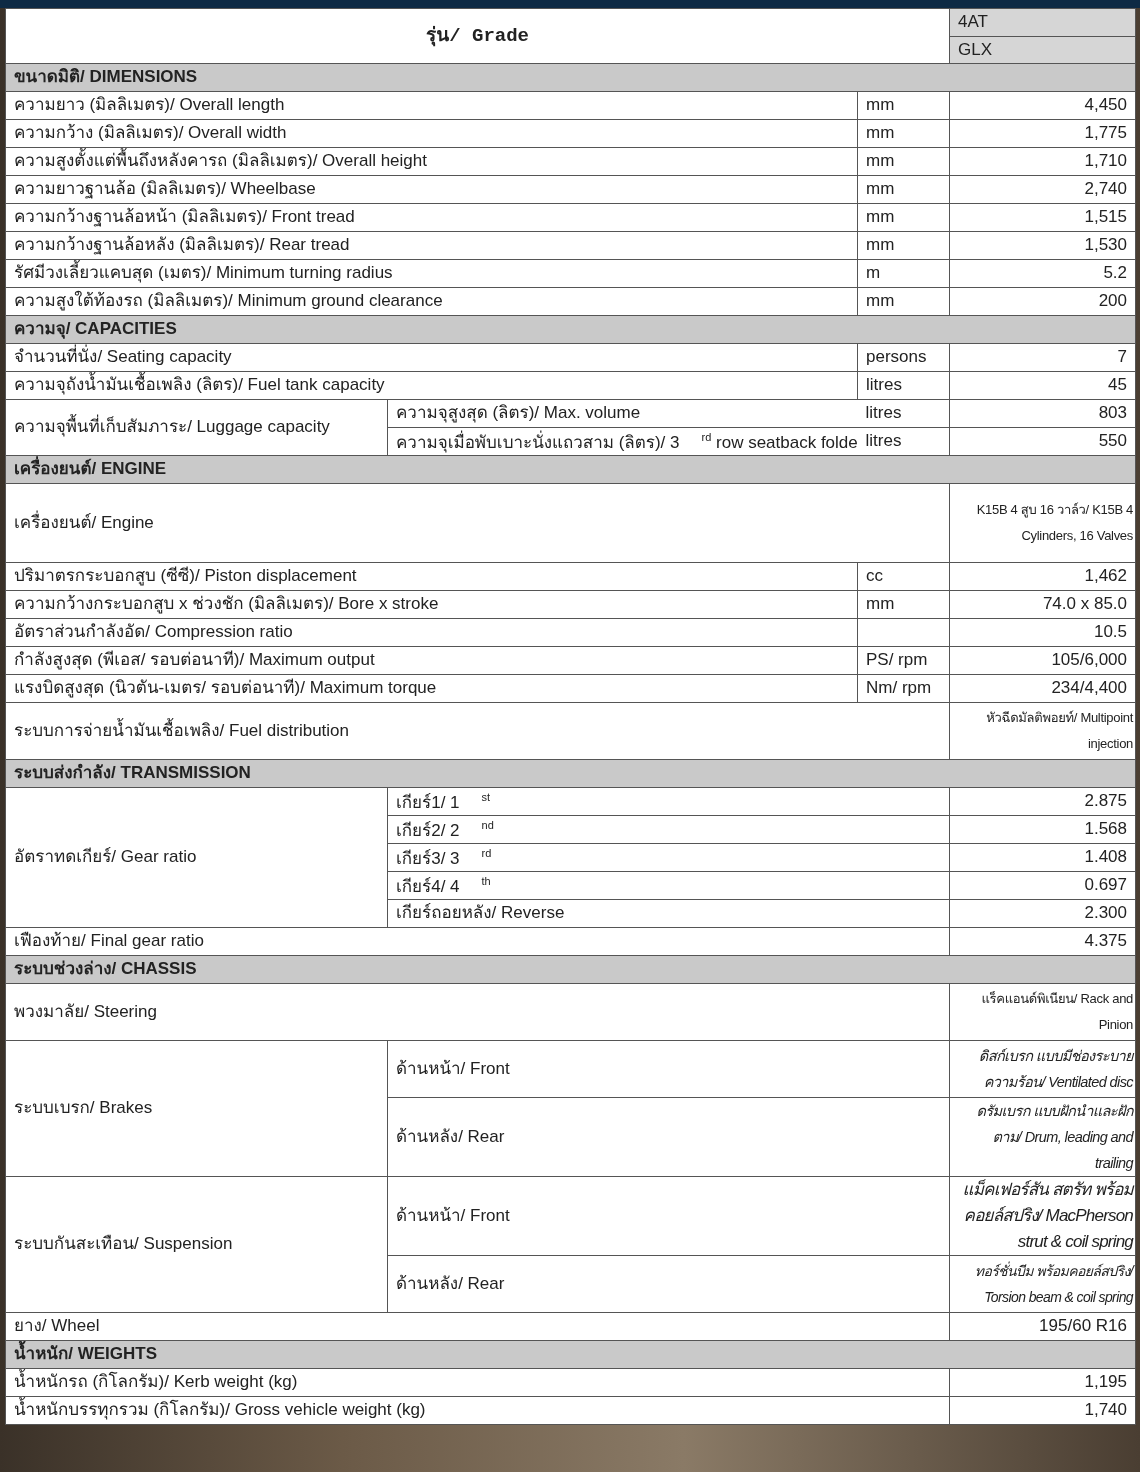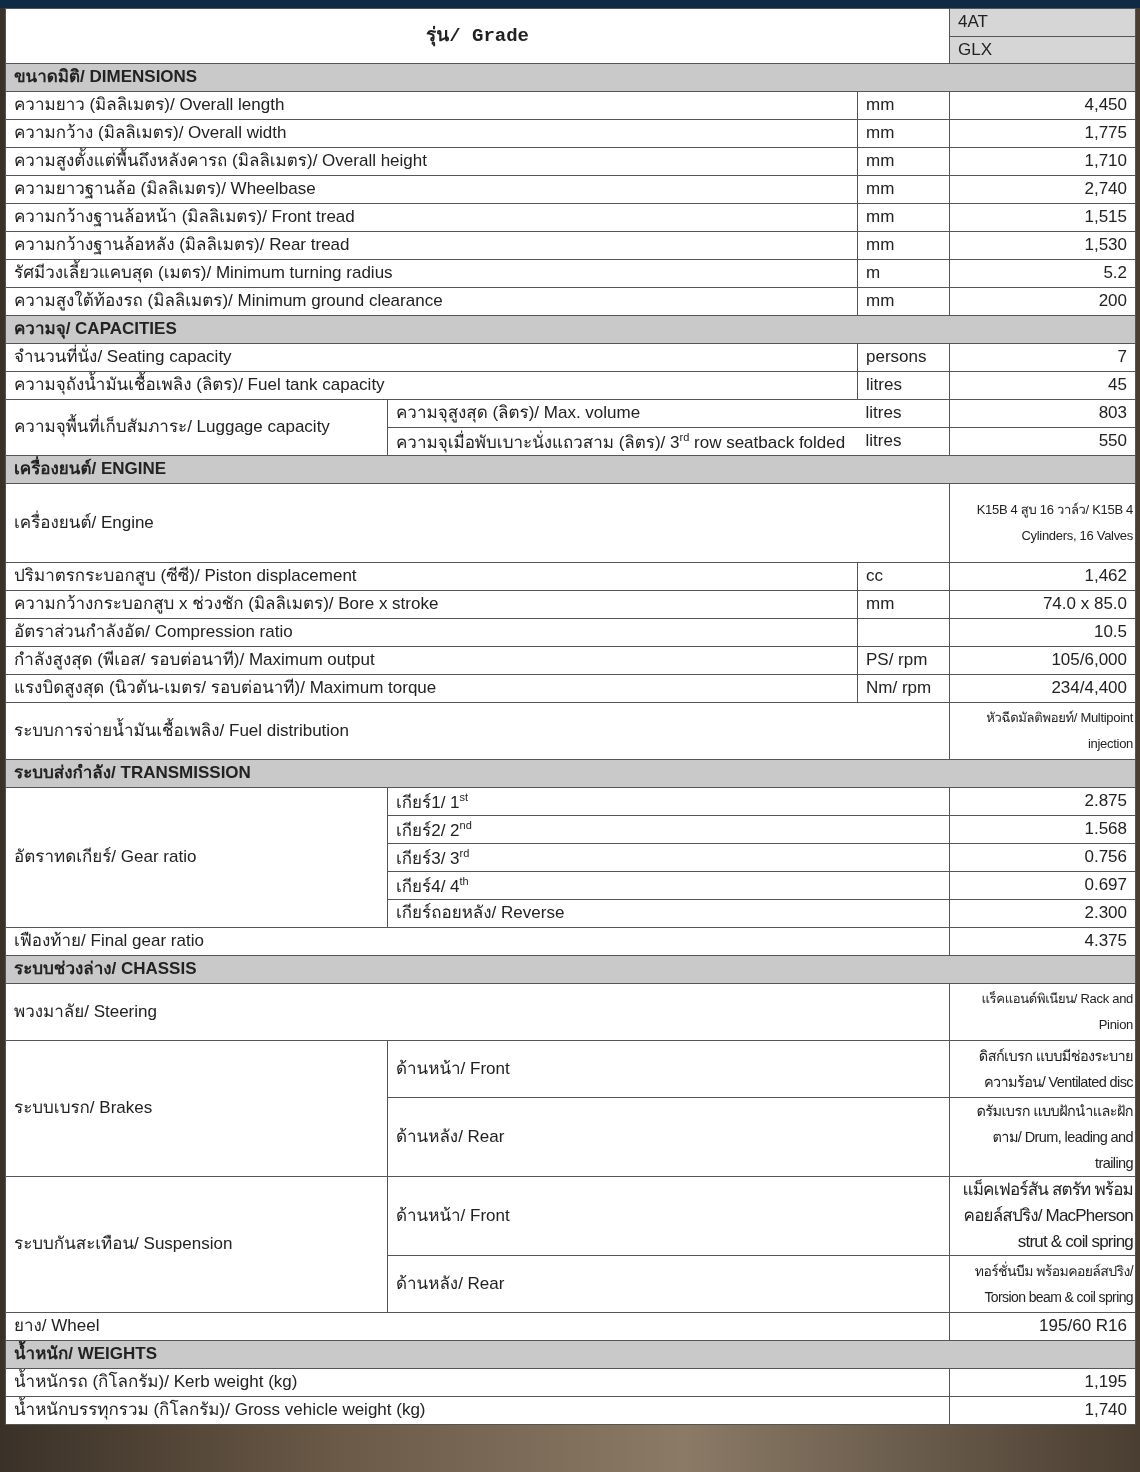--- a/index.html
+++ b/index.html
@@ -12,26 +12,26 @@
   }
   .topbar { position: absolute; left: 0; top: 0; width: 1140px; height: 8px; background: #0e2a44; }
   .sheet {
     position: absolute; left: 5px; top: 8px; width: 1130px;
     background: #fff;
   }
   table { border-collapse: collapse; width: 1130px; table-layout: fixed; }
   td { border: 1.5px solid #555; padding: 0 8px; font-size: 17px; line-height: 1.3; vertical-align: middle; white-space: nowrap; overflow: hidden; }
   td.val { text-align: right; }
   td.val.multi { white-space: normal; font-size: 13px; line-height: 26px; padding: 0 2px; letter-spacing: -0.3px; }
-  td.val.multi.small { font-size: 14.5px; letter-spacing: -0.6px; }
+  td.val.multi.small { font-size: 14.5px; letter-spacing: -0.6px; font-style: italic; }
   tr.section td { background: #c9c9c9; font-weight: bold; font-size: 17px; height: 27px; }
   tr.r td { height: 27px; }
   .grade-head { font-size: 19px; font-weight: bold; text-align: center; font-family: Liberation Mono, monospace; }
   .grade-cell { background: #d6d6d6; font-size: 17px; height: 26px; }
-  sup { font-size: 11px; }
+  sup { font-size: 11px; margin-left: 22px; }
   .nb { border-left: none !important; }
   .nr { border-right: none !important; }
 </style>
 </head>
 <body>
 
 <div class="topbar"></div>
 
 <div class="sheet">
 <table>
@@ -164,21 +164,21 @@
     <td rowspan="5">อัตราทดเกียร์/ Gear ratio</td>
     <td colspan="2"><span>เกียร์1/ 1</span><sup>st</sup></td>
     <td class="val">2.875</td>
   </tr>
   <tr class="r">
           <td colspan="2"><span>เกียร์2/ 2</span><sup>nd</sup></td>
           <td class="val">1.568</td>
         </tr>
   <tr class="r">
           <td colspan="2"><span>เกียร์3/ 3</span><sup>rd</sup></td>
-          <td class="val">0.756</td>
+          <td class="val">1.408</td>
         </tr>
   <tr class="r">
           <td colspan="2"><span>เกียร์4/ 4</span><sup>th</sup></td>
           <td class="val">0.697</td>
         </tr>
   <tr class="r">
           <td colspan="2"><span>เกียร์ถอยหลัง/ Reverse</span></td>
           <td class="val">2.300</td>
         </tr>
   <tr class="r">

